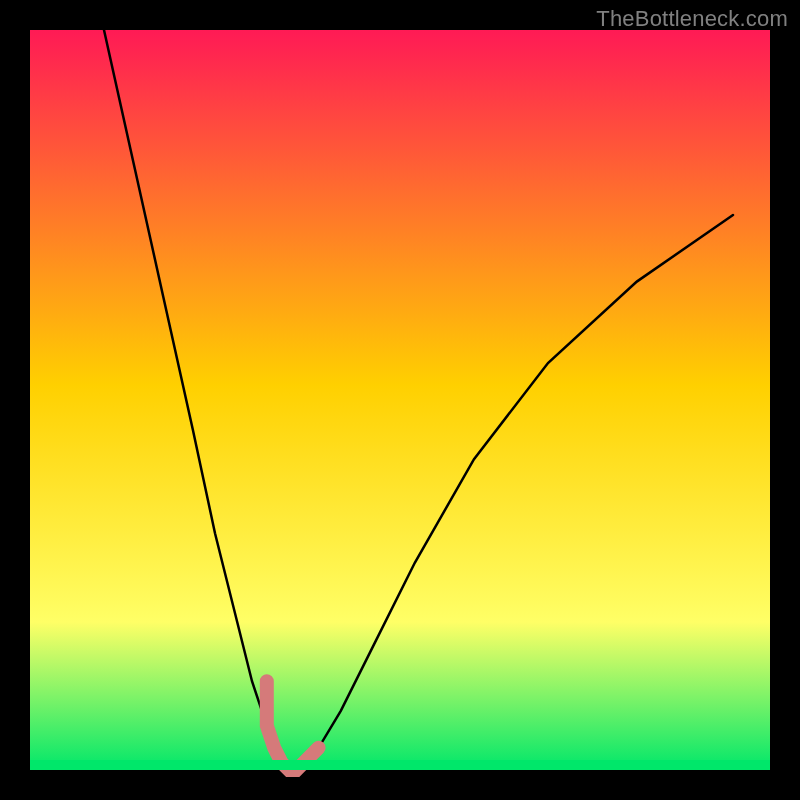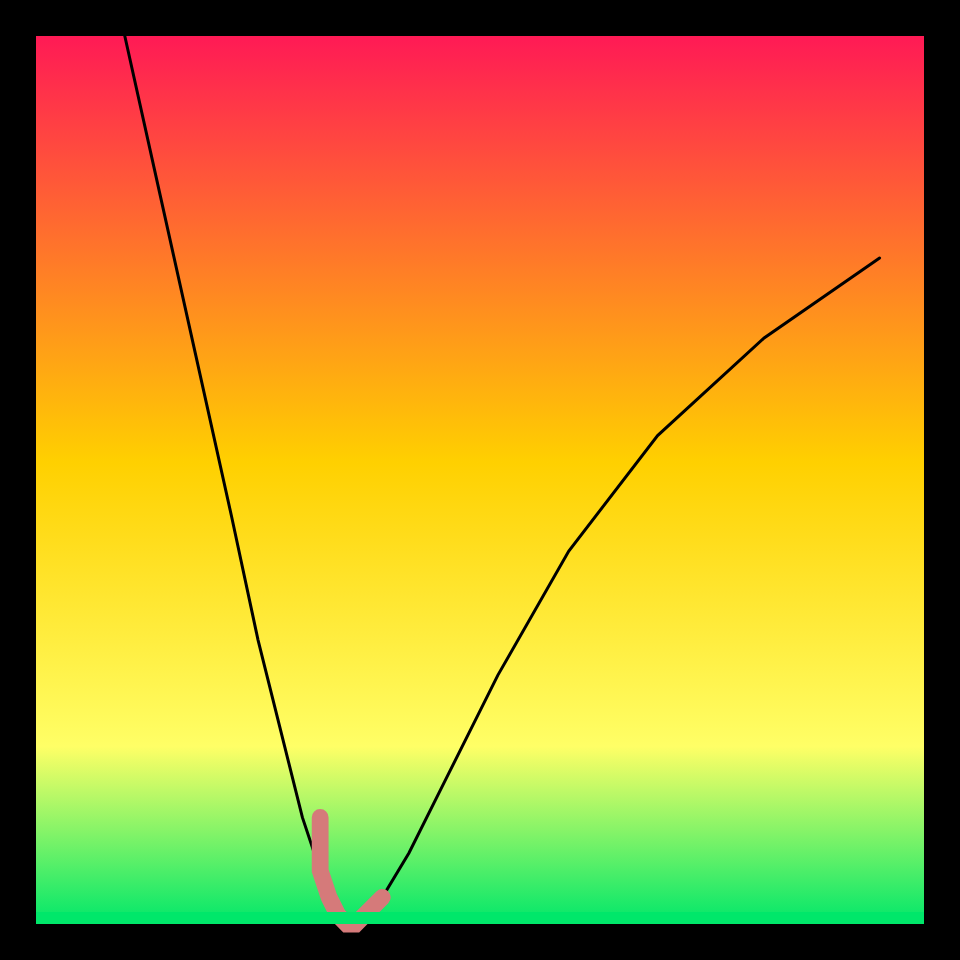--- a/index.html
+++ b/index.html
@@ -26,20 +26,21 @@
     letter-spacing: 0.2px;
   }
   svg {
     display: block;
   }
 </style>
 </head>
 <body>
 
 <div class="wrap">
+  <div class="watermark">TheBottleneck.com</div>
 
   <svg width="800" height="800" viewBox="0 0 800 800">
     <defs>
       <linearGradient id="bg-grad" x1="0" y1="0" x2="0" y2="1">
         <stop id="g0" offset="0%" stop-color="#ff1a55"></stop>
         <stop id="g1" offset="48%" stop-color="#ffd000"></stop>
         <stop id="g2" offset="80%" stop-color="#ffff66"></stop>
         <stop id="g3" offset="100%" stop-color="#00e76a"></stop>
       </linearGradient>
     </defs>

